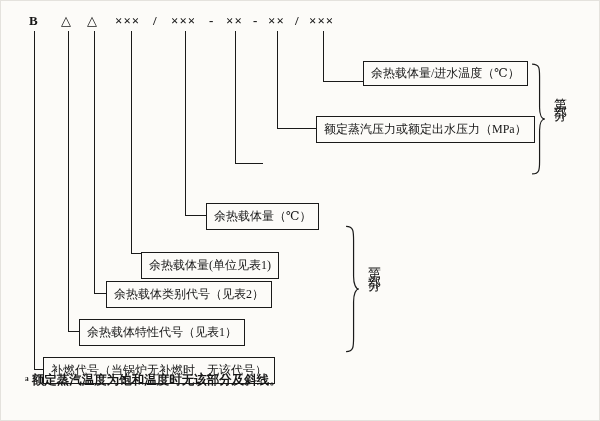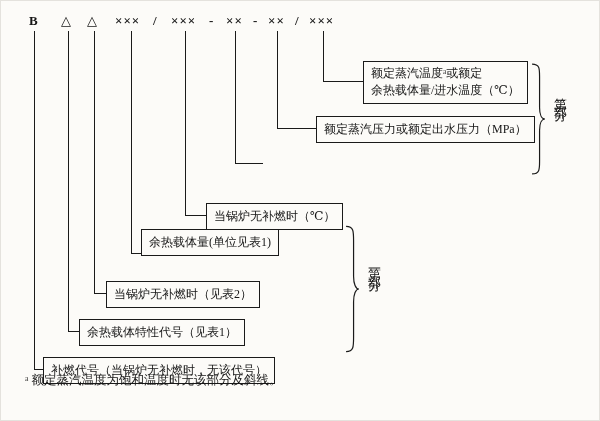--- a/index.html
+++ b/index.html
@@ -41,20 +41,21 @@
     text-orientation:upright;
     font-size:13px;
     letter-spacing:4px;
     white-space:nowrap;
   }
   .footnote{
     position:absolute;
     left:24px;top:371px;
     font-size:12.5px;
     white-space:nowrap;
+    font-weight:bold;
   }
 </style>
 </head>
 <body>
 
 <div id="diagram">
 
   <span class="sym" style="left:28px">B</span>
   <span class="sym" style="left:60px">△</span>
   <span class="sym" style="left:86px">△</span>
@@ -80,27 +81,26 @@
   <div class="hline" style="left:33px; top:368px;width:9px"></div>
   <div class="hline" style="left:67px; top:330px;width:11px"></div>
   <div class="hline" style="left:93px; top:292px;width:12px"></div>
   <div class="hline" style="left:130px;top:252px;width:10px"></div>
   <div class="hline" style="left:184px;top:214px;width:21px"></div>
   <div class="hline" style="left:234px;top:162px;width:28px"></div>
   <div class="hline" style="left:276px;top:127px;width:39px"></div>
   <div class="hline" style="left:322px;top:80px;width:40px"></div>
 
   <div class="box twoline" style="left:362px;top:60px">
-    <div>额定蒸汽温度ᵃ或额定</div>
     <div>余热载体量/进水温度（℃）</div>
   </div>
   <div class="box" style="left:315px;top:115px">额定蒸汽压力或额定出水压力（MPa）</div>
-  <div class="box" style="left:205px;top:202px">当锅炉无补燃时（℃）</div>
-  <div class="box" style="left:140px;top:228px">余热载体量(单位见表1)</div>
-  <div class="box" style="left:105px;top:280px">当锅炉无补燃时（见表2）</div>
+  <div class="box" style="left:205px;top:202px">余热载体量（℃）</div>
+  <div class="box" style="left:140px;top:251px">余热载体量(单位见表1)</div>
+  <div class="box" style="left:105px;top:280px">余热载体类别代号（见表2）</div>
   <div class="box" style="left:78px; top:318px">余热载体特性代号（见表1）</div>
   <div class="box" style="left:42px; top:356px">补燃代号（当锅炉无补燃时，无该代号）</div>
 
   <svg class="brace" style="left:530px;top:62px;width:15px;height:112px" viewBox="0 0 14 100" preserveAspectRatio="none">
     <path d="M1,1 C8,1 8,5 8,12 L8,40 C8,46 10,50 13,50 C10,50 8,54 8,60 L8,88 C8,95 8,99 1,99" fill="none" stroke="#1a1a1a" stroke-width="1.2" vector-effect="non-scaling-stroke"></path>
   </svg>
   <div class="vtext" style="left:550px;top:86px">第二部分</div>
 
   <svg class="brace" style="left:344px;top:224px;width:15px;height:128px" viewBox="0 0 14 100" preserveAspectRatio="none">
     <path d="M1,1 C8,1 8,5 8,12 L8,40 C8,46 10,50 13,50 C10,50 8,54 8,60 L8,88 C8,95 8,99 1,99" fill="none" stroke="#1a1a1a" stroke-width="1.2" vector-effect="non-scaling-stroke"></path>

